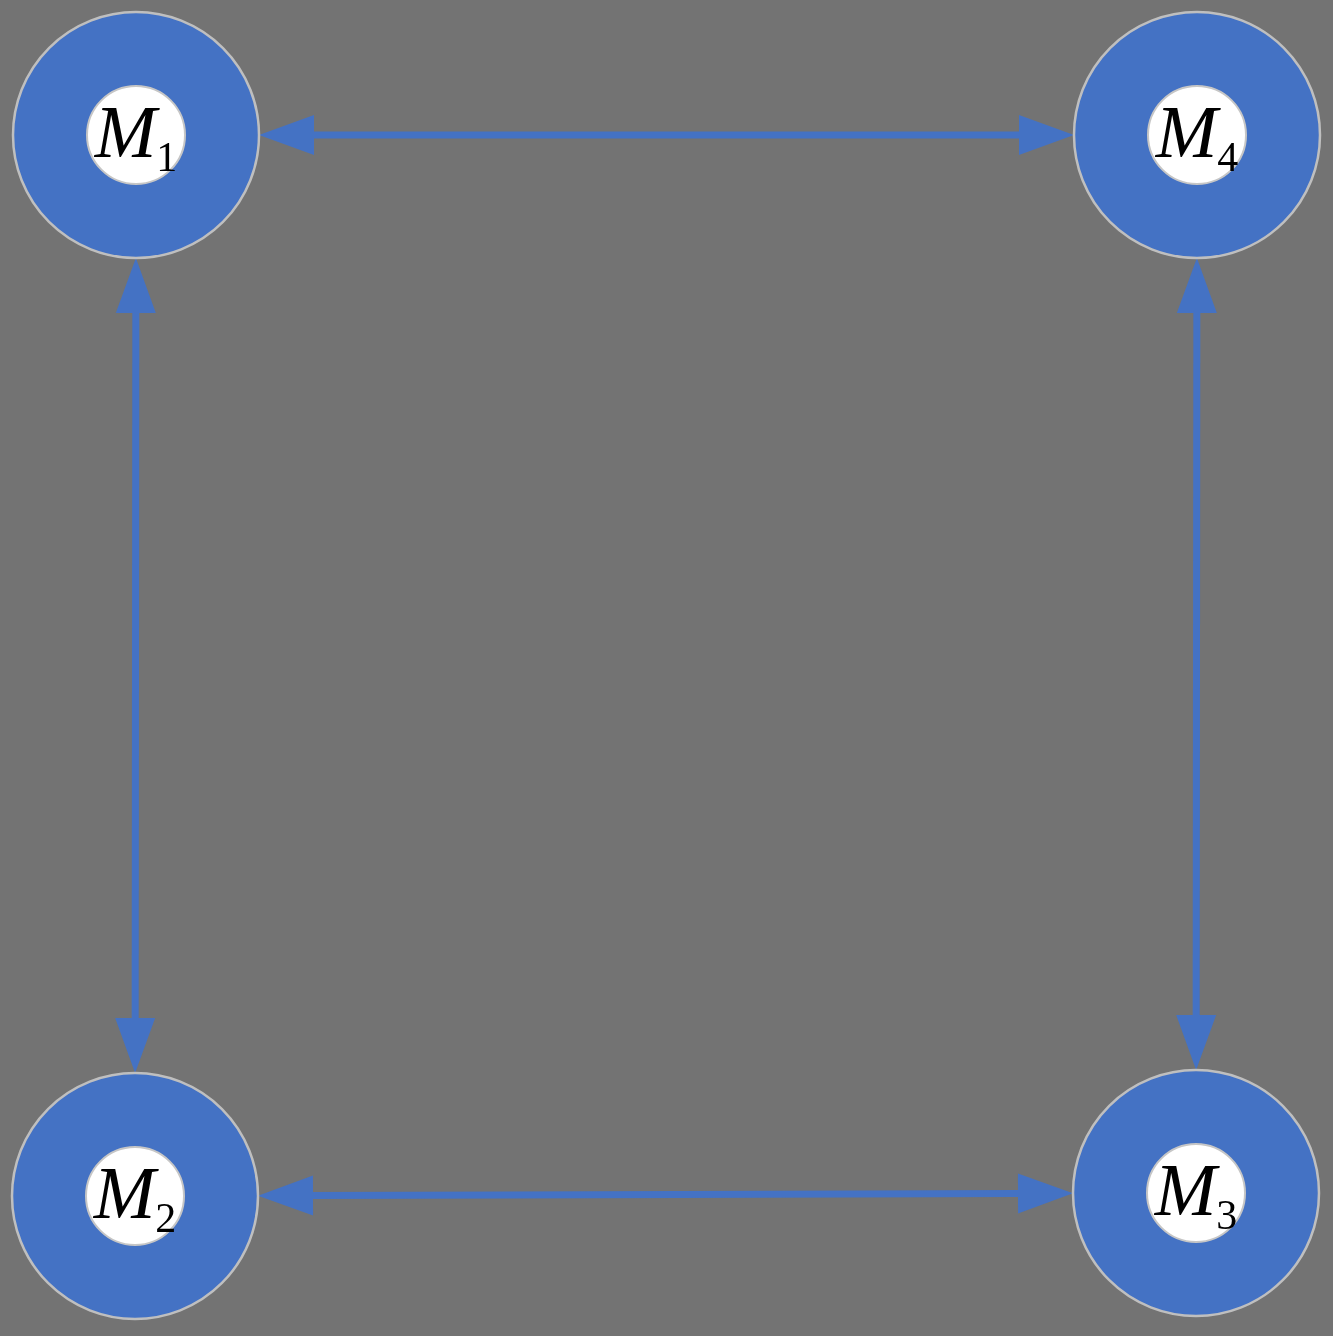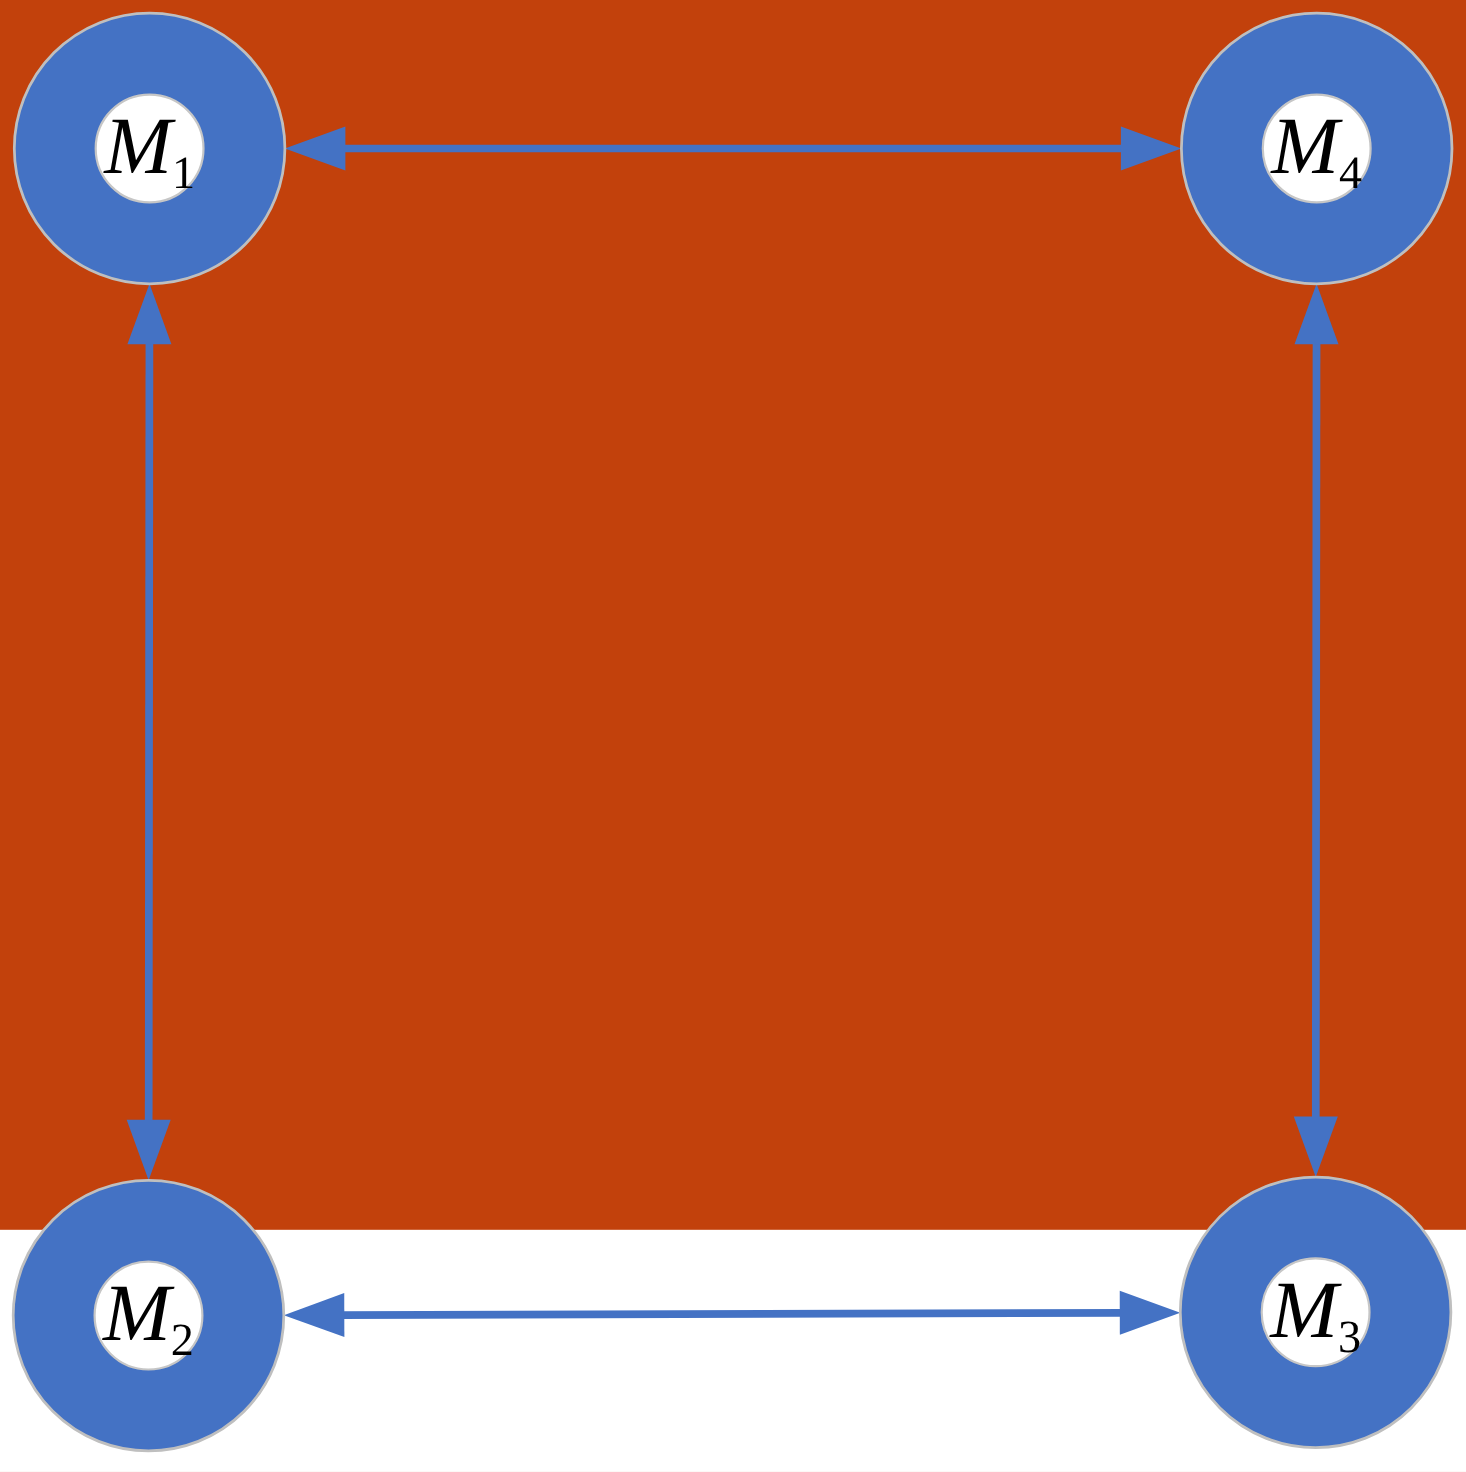--- a/index.html
+++ b/index.html
@@ -7,22 +7,22 @@
     padding: 0;
     background: #ffffff;
     width: 1333px;
     height: 1338px;
     overflow: hidden;
     font-family: "Liberation Serif", serif;
   }
   #stage {
     position: relative;
     width: 1333px;
-    height: 1118px;
-    background: #c2410c;
+    height: 1336px;
+    background: #737373;
   }
   svg { display: block; }
   .node-ring {
     stroke-linejoin: round;
   }
   .node-label-main {
     font-family: "Liberation Serif", serif;
     font-style: italic;
     fill: #000000;
   }

